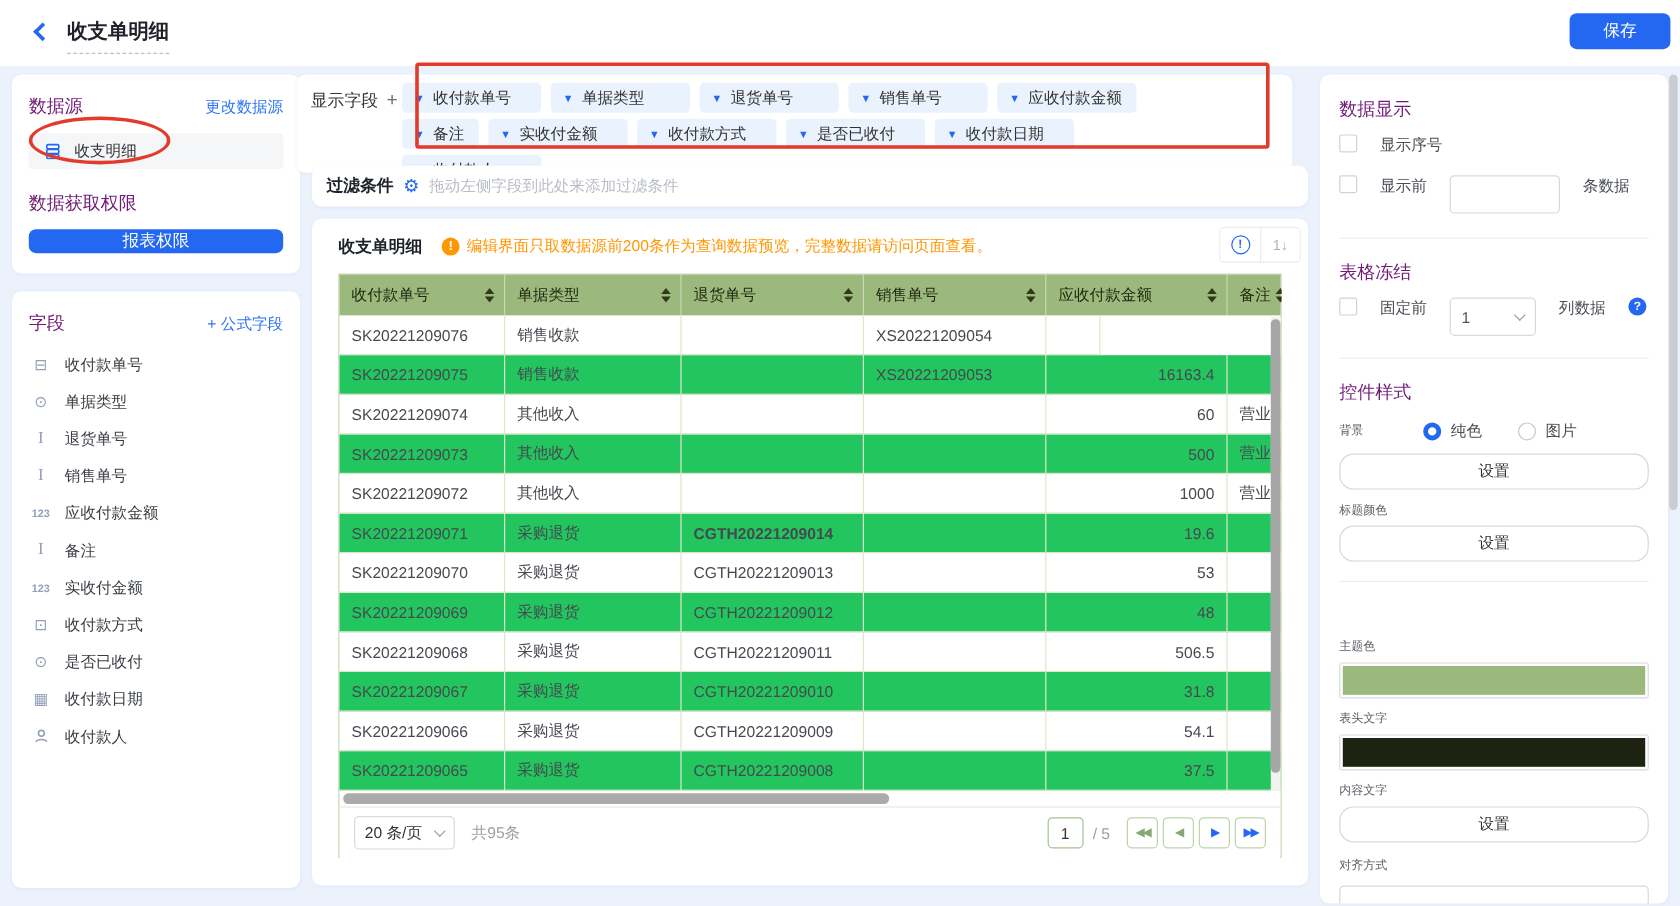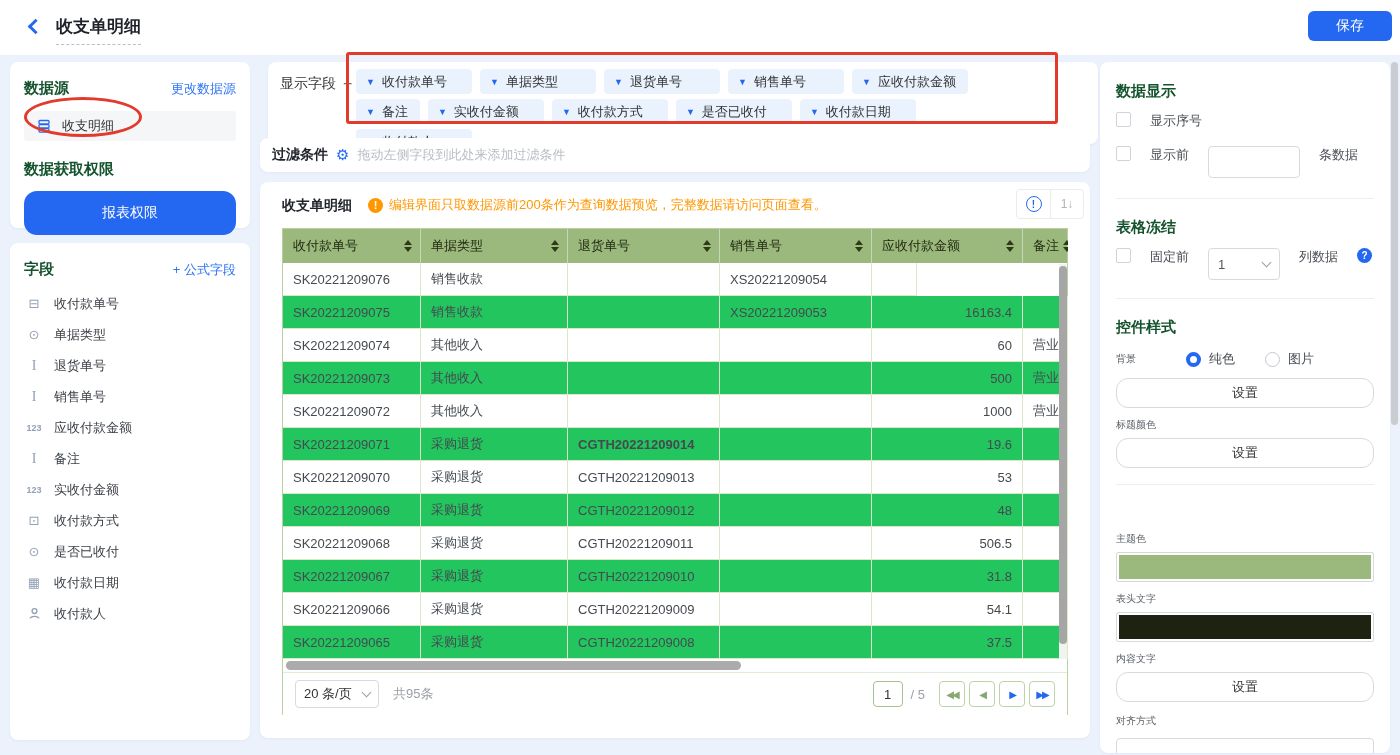--- a/index.html
+++ b/index.html
@@ -10,37 +10,37 @@
 
   
   .topbar { position:absolute; left:0; top:0; width:1400px; height:55px; background:#fff; z-index:2; }
   .back { position:absolute; left:30px; top:21px; width:11px; height:11px; border-left:3px solid #2468f2; border-bottom:3px solid #2468f2; transform:rotate(45deg); cursor:pointer; }
   .pg-title { position:absolute; left:56px; top:15px; font-size:17px; font-weight:700; color:#1f2329; padding-bottom:6px; border-bottom:1px dashed #b9bfc9; }
   .save-btn { position:absolute; left:1308px; top:11px; width:84px; height:30px; background:#2468f2; border-radius:6px; color:#fff; font-size:14px; display:flex; align-items:center; justify-content:center; cursor:pointer; }
 
   
   .ds-card { left:10px; top:62px; width:240px; height:166px; }
   .flex-between { display:flex; justify-content:space-between; align-items:center; }
-  .sec-title { font-size:15px; font-weight:700; color:#14532d; }
+  .sec-title { font-size:15px; font-weight:400; color:#701a75; }
   .blue-link { font-size:13px; color:#2f74f5; cursor:pointer; }
   .ds-head { margin:17px 14px 0; }
   .ds-item { margin:13px 14px 0; height:30px; background:#f4f6f8; border-radius:3px; display:flex; align-items:center; gap:8px; padding:0 10px; font-size:13px; color:#333; cursor:pointer; }
   .perm-title { margin:19px 14px 0; }
-  .perm-btn { margin:12px 14px 0; height:44px; background:#2468f2; border-radius:13px; color:#fff; font-size:14px; display:flex; align-items:center; justify-content:center; cursor:pointer; }
+  .perm-btn { margin:12px 14px 0; height:20px; background:#2468f2; border-radius:6px; color:#fff; font-size:14px; display:flex; align-items:center; justify-content:center; cursor:pointer; }
 
   .fields-card { left:10px; top:243px; width:240px; height:497px; }
   .fields-head { margin:17px 14px 9px; }
   .field-row { height:31px; display:flex; align-items:center; gap:10px; padding:0 14px; cursor:grab; }
   .field-ic { width:20px; display:flex; justify-content:center; align-items:center; color:#93a0b5; font-size:13px; flex:none; }
   .field-ic.num { font-size:9px; letter-spacing:0; font-weight:700; }
   .field-ic.serif { font-family:"Liberation Serif","DejaVu Serif",serif; font-size:14px; }
   .field-lb { font-size:13px; color:#3a3f45; }
 
   
-  .chips-card { left:268px; top:62px; width:830px; height:82px; }
+  .chips-card { left:247px; top:62px; width:830px; height:82px; }
   .df-label { position:absolute; left:12px; top:13px; display:flex; gap:7px; align-items:center; font-size:14px; color:#333; }
   .df-add { color:#6a6f76; font-size:16px; cursor:pointer; }
   .chip-wrap { position:absolute; left:88px; top:7px; width:648px; display:flex; flex-wrap:wrap; gap:5px 8px; }
   .chip { height:25px; background:#e9f2fd; border-radius:4px; display:flex; align-items:center; gap:7px; padding:0 12px 0 10px; font-size:13px; color:#333; cursor:pointer; }
   .chip .caret { color:#2468f2; font-size:9px; }
 
   
   .filter-card { left:260px; top:138px; width:830px; height:34px; display:flex; align-items:center; gap:8px; padding:0 12px; }
   .filter-title { font-size:14px; font-weight:700; color:#1f2329; }
   .gear { color:#2468f2; font-size:15px; cursor:pointer; }

